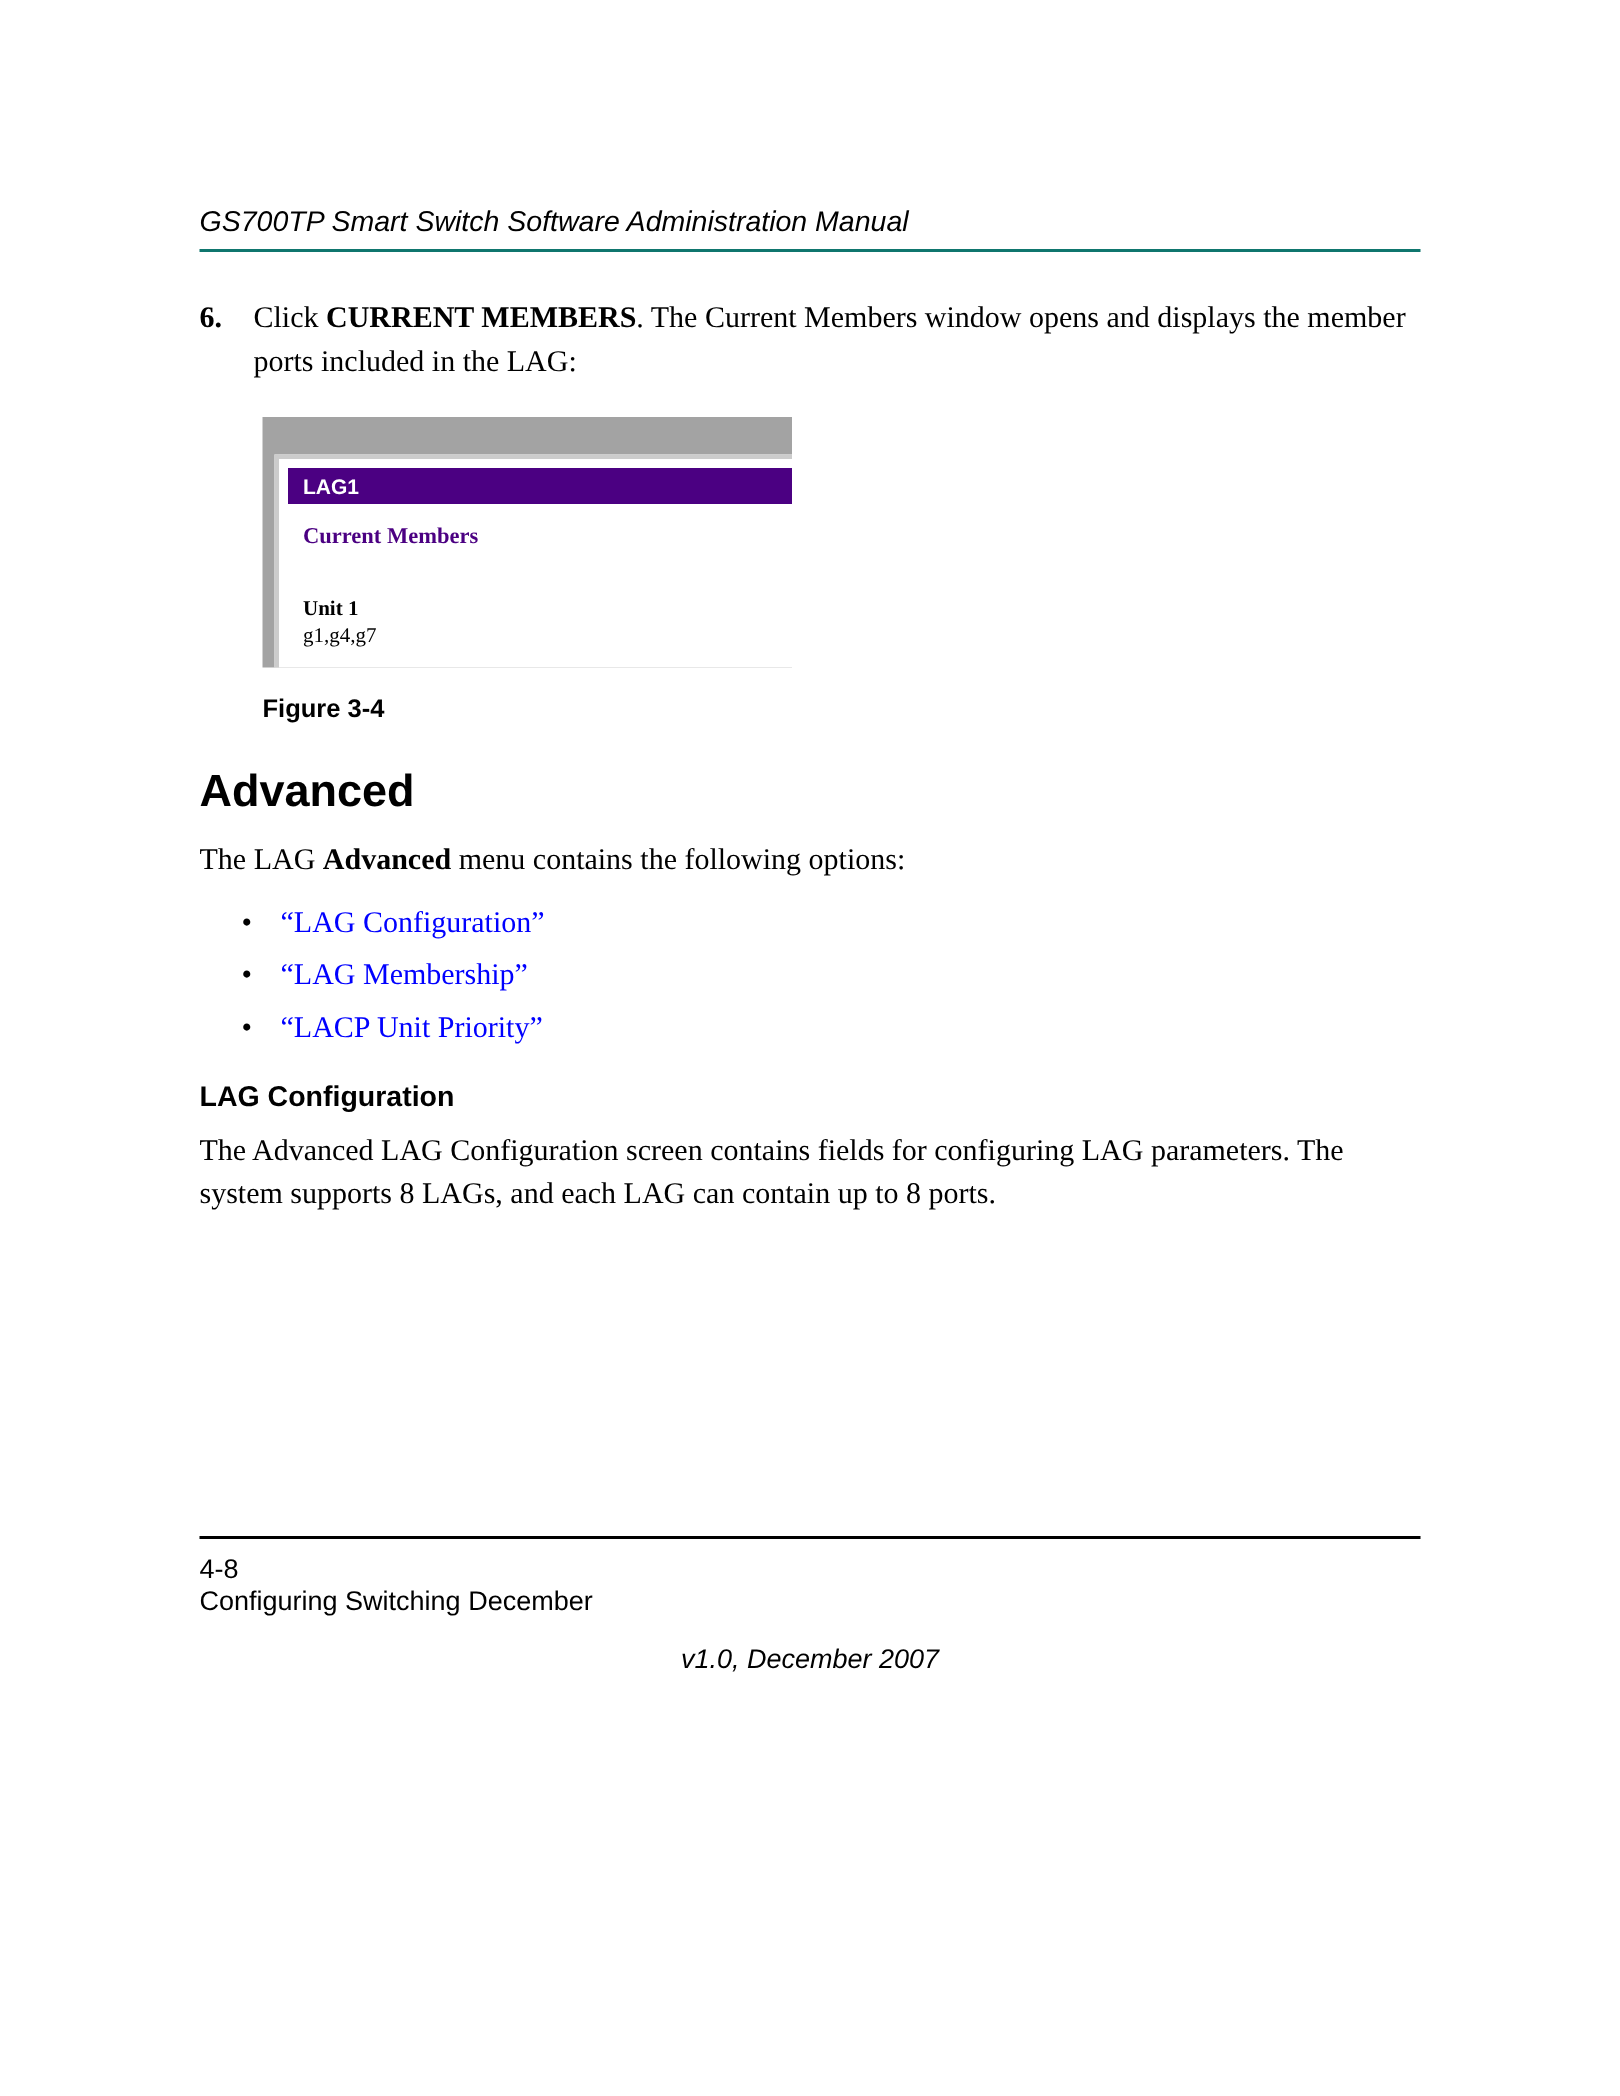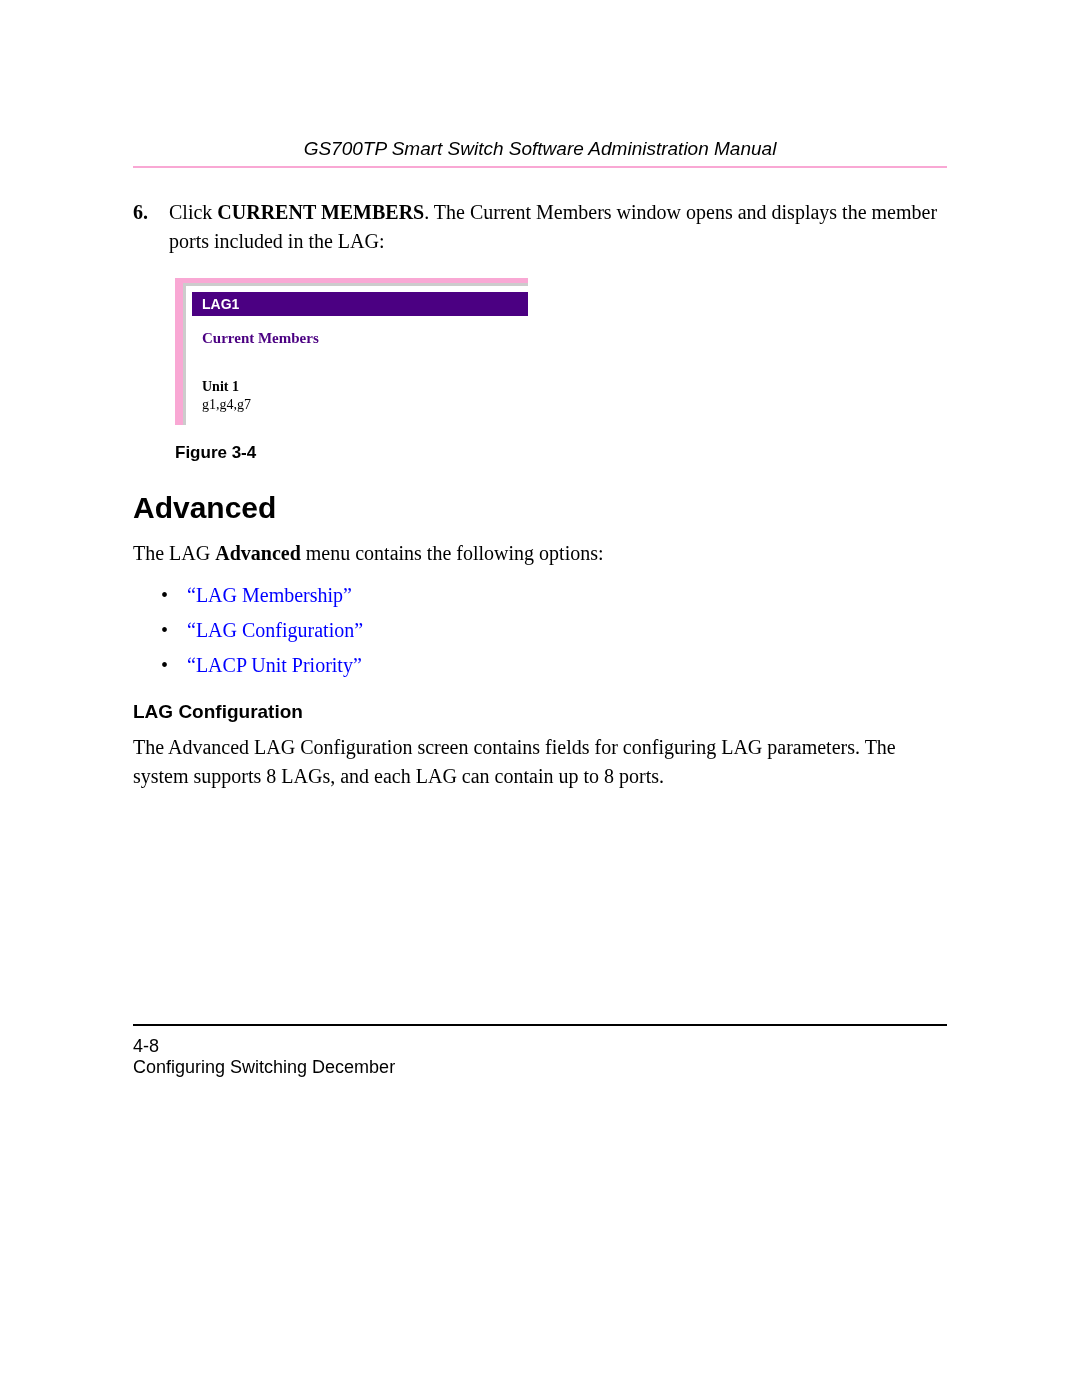--- a/index.html
+++ b/index.html
@@ -15,42 +15,41 @@
       position: absolute;
       top: 138px;
       left: 133px;
       width: 814px;
     }
     .running-header {
       font-style: italic;
       font-family: Arial, Helvetica, sans-serif;
       font-size: 19px;
       padding-bottom: 6px;
-      border-bottom: 2px solid #f9a8d4;
+      border-bottom: 2px solid #0f766e;
       margin-bottom: 30px;
-      text-align: center;
     }
     .step {
       display: flex;
       gap: 8px;
       font-size: 20px;
       line-height: 1.45;
       margin-bottom: 22px;
     }
     .step-num {
       font-weight: bold;
       min-width: 28px;
     }
     .step-text { flex: 1; }
     .bold { font-weight: bold; }
 
     .fig-wrapper { margin: 0 0 10px 42px; position: relative; }
     .fig-shadow {
-      background: #f9a8d4;
-      padding-top: 5px;
+      background: #a3a3a3;
+      padding-top: 25px;
       padding-left: 0;
       width: 353px;
     }
     .fig-box {
       background: #fff;
       border-top: 3px solid #ccc;
       border-left: 3px solid #ccc;
       margin-left: 8px;
       width: 345px;
       padding-bottom: 10px;
@@ -178,29 +177,30 @@
   </div>
   <div class="fig-caption">Figure 3-4</div>
 
   <h2 class="section">Advanced</h2>
 
   <p class="body-text">
     <span>The LAG </span><span class="bold">Advanced</span><span> menu contains the following options:</span>
   </p>
 
   <ul class="link-list">
+    <li><a href="#" class="xref">“LAG Configuration”</a></li>
     <li><a href="#" class="xref">“LAG Membership”</a></li>
-    <li><a href="#" class="xref">“LAG Configuration”</a></li>
     <li><a href="#" class="xref">“LACP Unit Priority”</a></li>
   </ul>
 
   <h3 class="subsection">LAG Configuration</h3>
   <p class="body-text">The Advanced LAG Configuration screen contains fields for configuring LAG parameters. The system supports 8 LAGs, and each LAG can contain up to 8 ports.</p>
 
 </div>
 
 <div class="footer">
   <div class="footer-rule"></div>
   <div class="footer-row">
     <span>4-8</span>
     <span>Configuring Switching December</span>
   </div>
+  <div class="footer-version">v1.0, December 2007</div>
 </div>
 
 </body></html>

